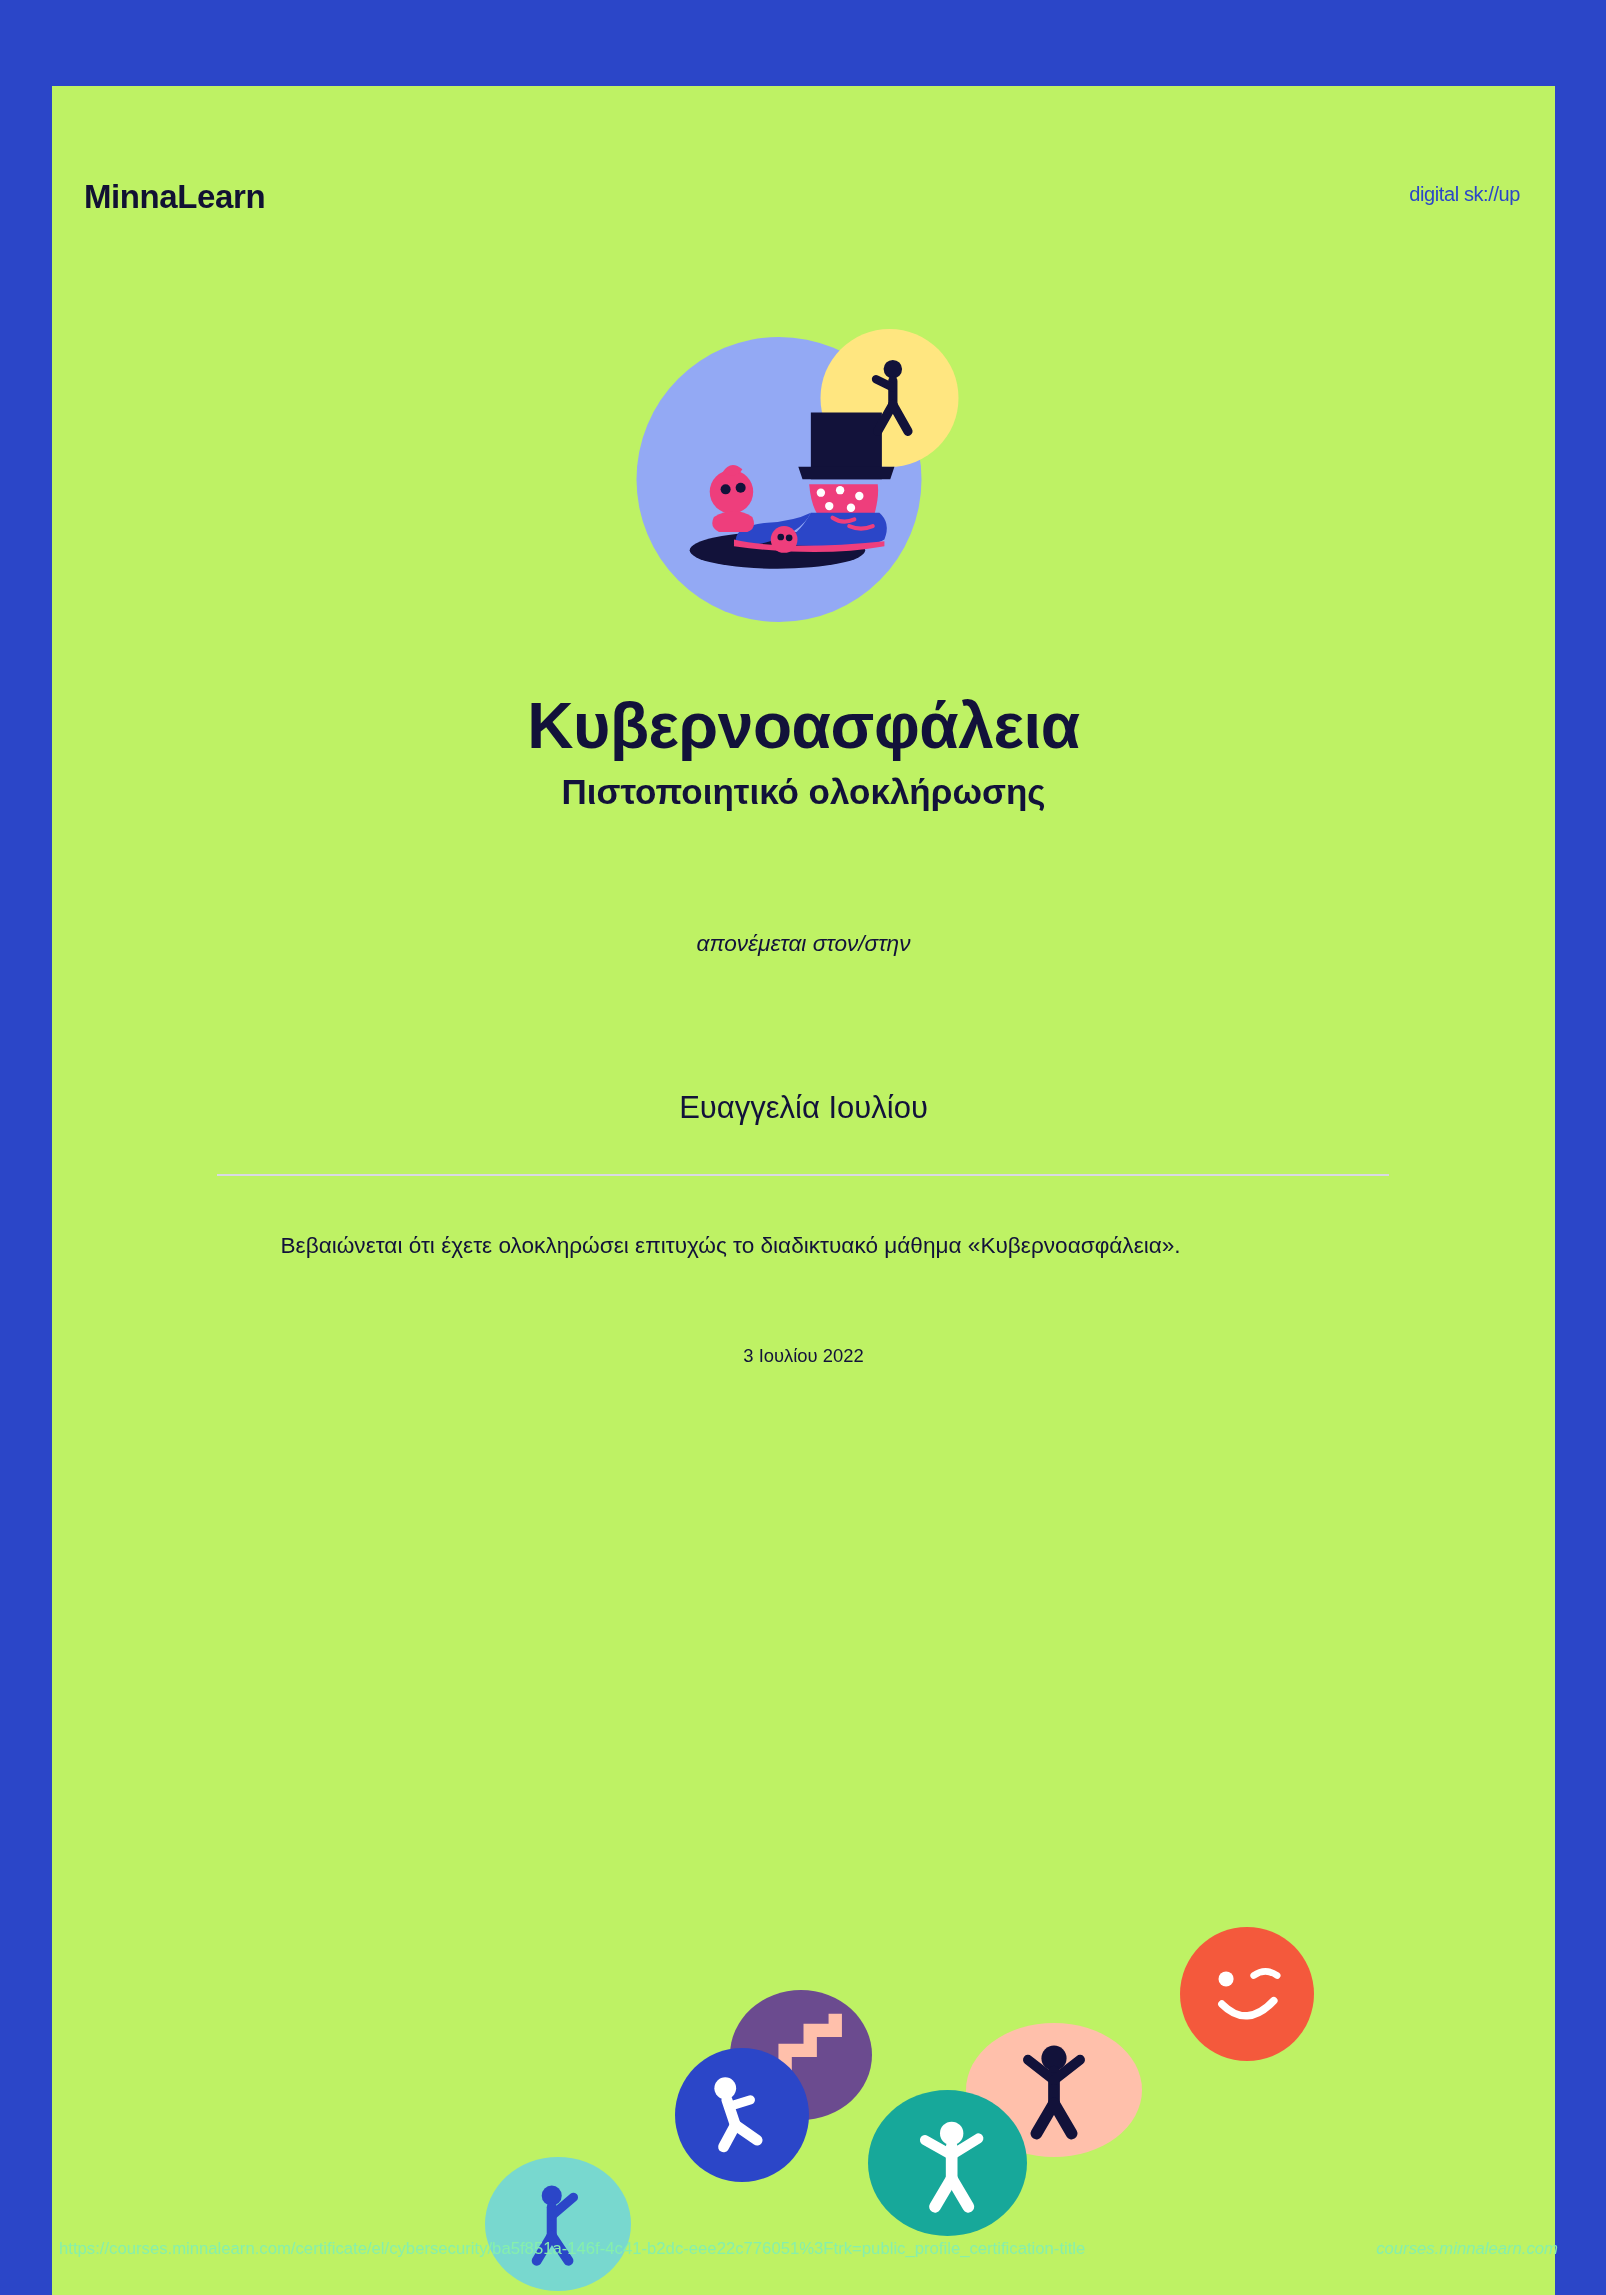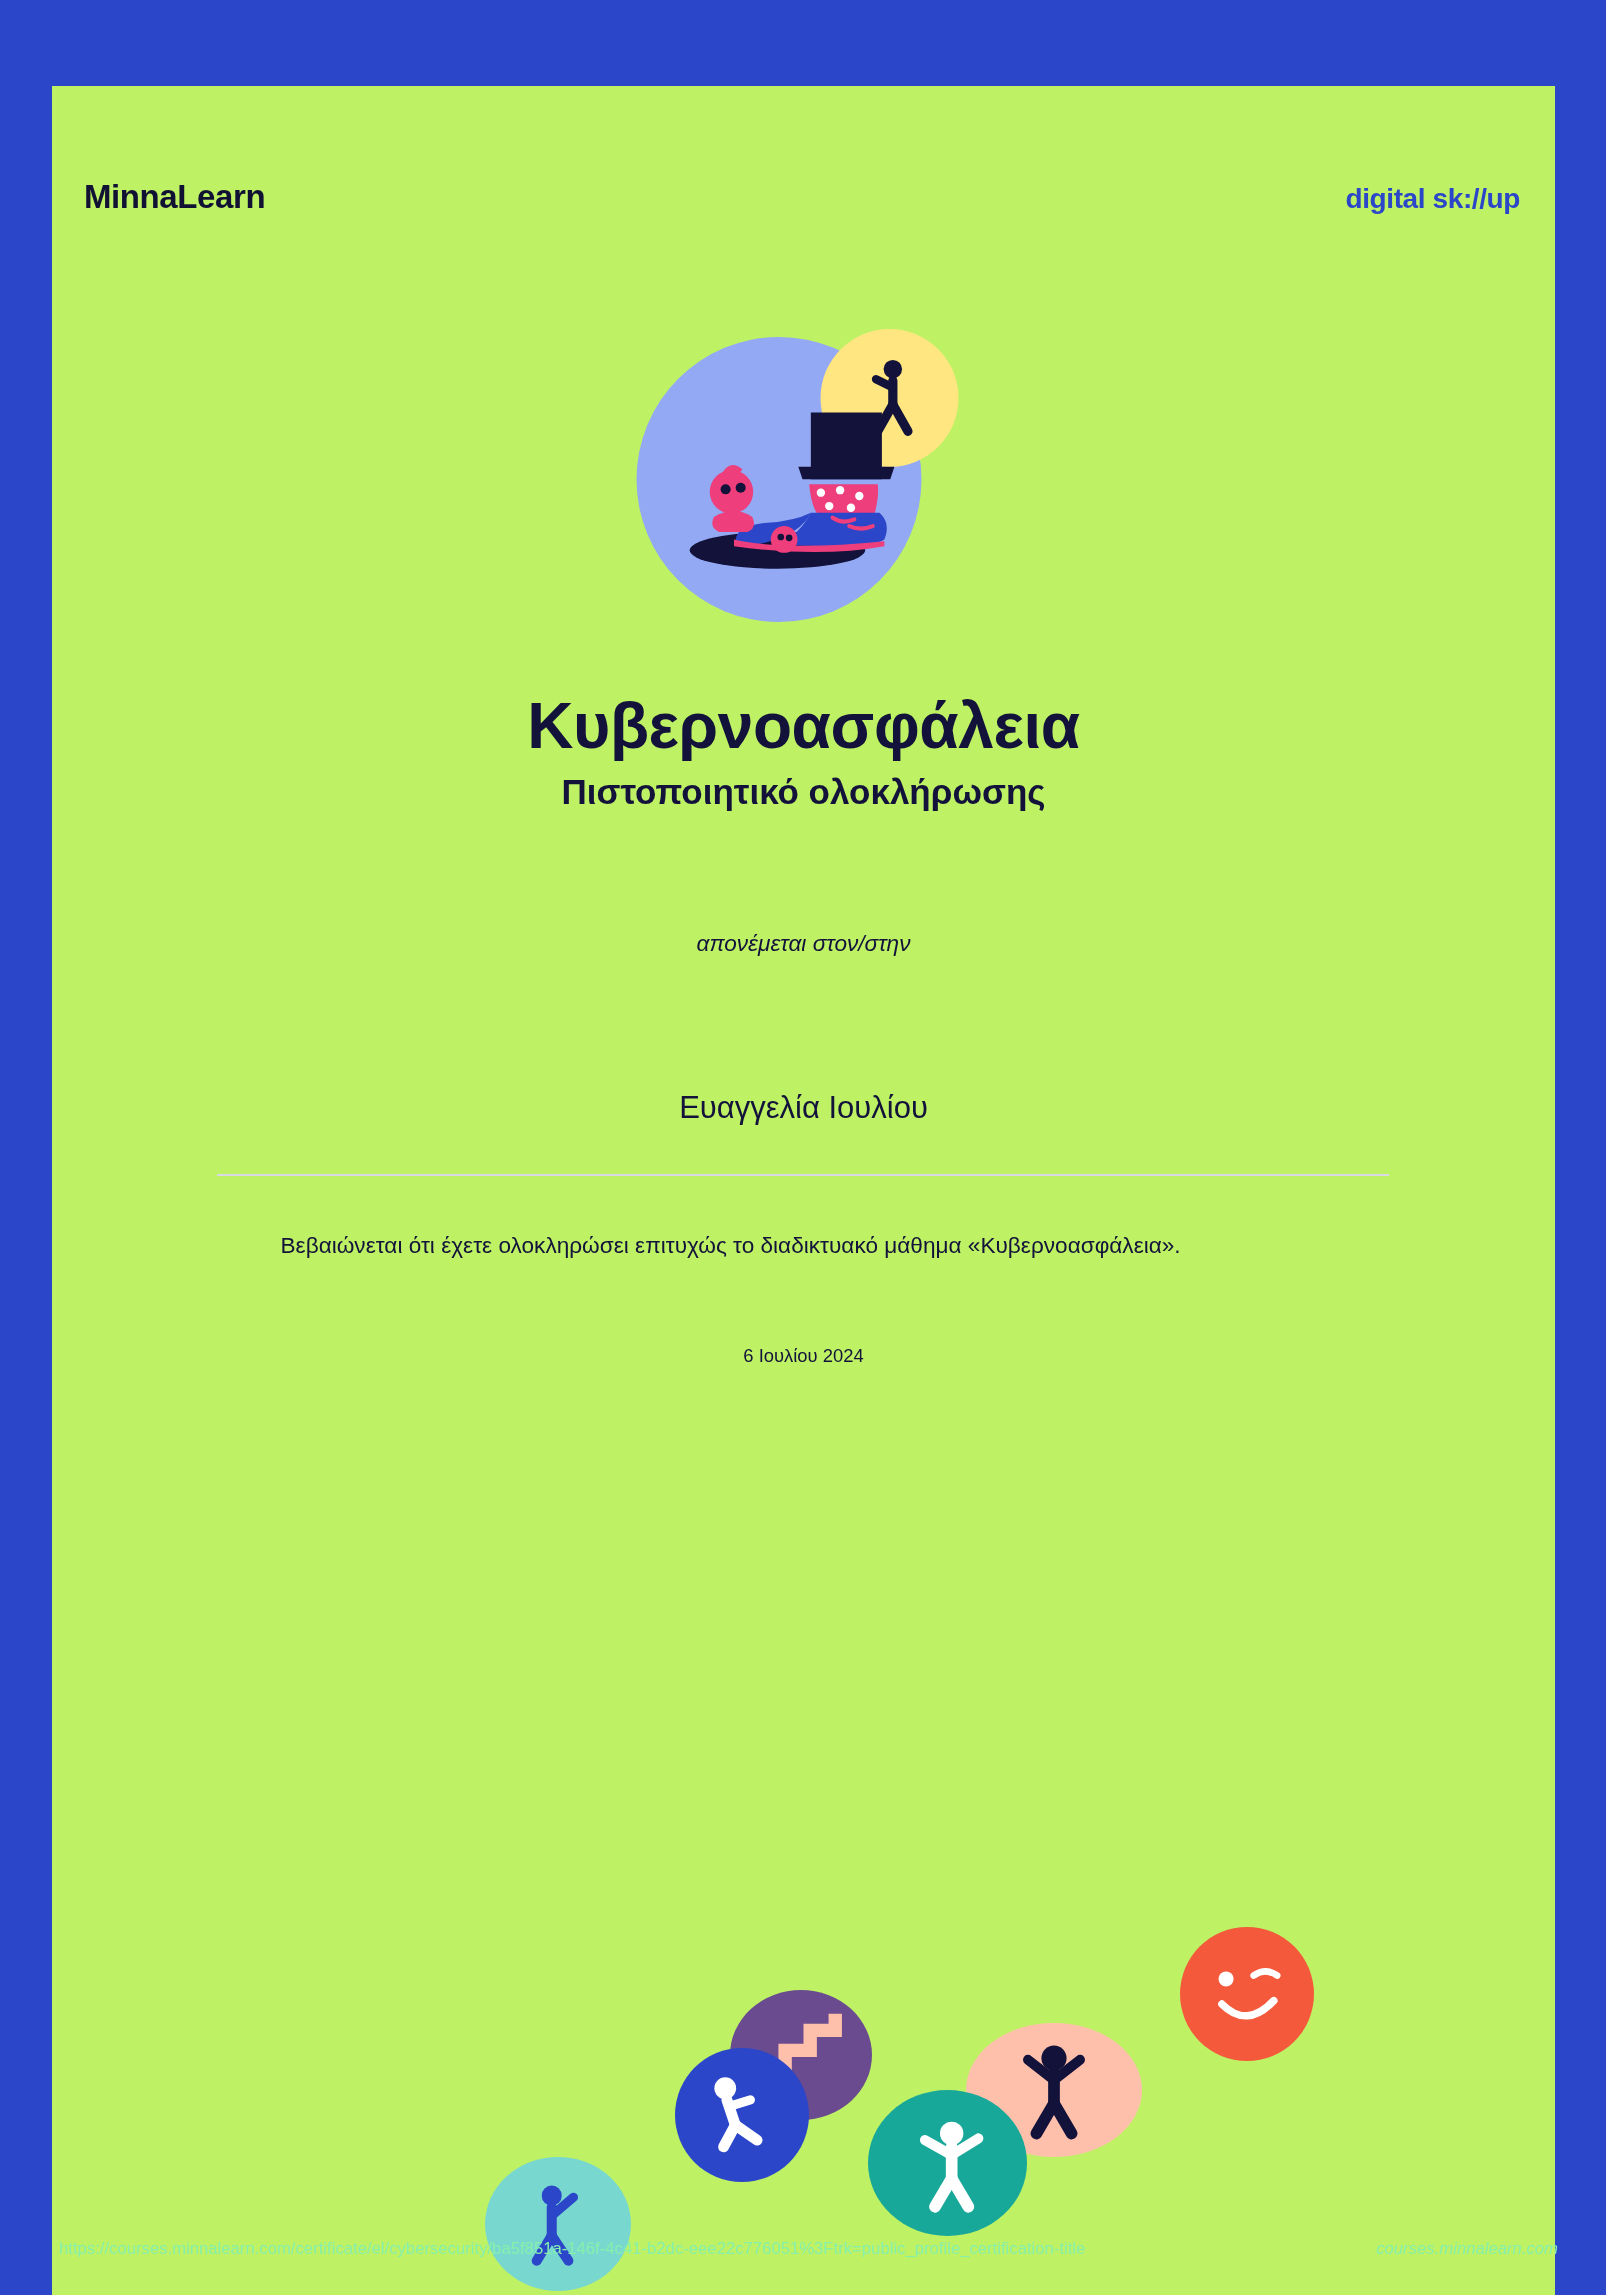--- a/index.html
+++ b/index.html
@@ -40,22 +40,22 @@
     font-size: 33px;
     font-weight: bold;
     color: #111133;
     letter-spacing: -0.4px;
     font-family: "Liberation Sans", sans-serif;
   }
   .brand-right {
     position: absolute;
     right: 35px;
     top: 5px;
-    font-size: 28px;
-    font-weight: bold;
+    font-size: 20px;
+    font-weight: normal;
     color: #2b46c8;
     letter-spacing: -0.4px;
     font-family: "Liberation Sans", sans-serif;
   }
 
   
   .hero {
     position: absolute;
     top: 243px;
     left: 50%;
@@ -270,21 +270,21 @@
       <path d="M36 40 L16 30" stroke="#12123a" stroke-width="10" stroke-linecap="round"></path>
     </svg>
   </div>
 
   <div class="title">Κυβερνοασφάλεια</div>
   <div class="subtitle">Πιστοποιητικό ολοκλήρωσης</div>
   <div class="awarded-to">απονέμεται  στον/στην</div>
   <div class="recipient">Ευαγγελία Ιουλίου</div>
   <div class="divider"></div>
   <div class="body-text">Βεβαιώνεται ότι έχετε ολοκληρώσει επιτυχώς το διαδικτυακό μάθημα «Κυβερνοασφάλεια».</div>
-  <div class="date">6 Ιουλίου 2024</div>
+  <div class="date">3 Ιουλίου 2022</div>
 
   <div class="blobs">
     <div class="blob blob-orange">
       <svg viewBox="0 0 160 160" width="134" height="134">
         <circle cx="55" cy="62" r="9" fill="#ffffff"></circle>
         <path d="M88 58 q14 -10 28 0" stroke="#ffffff" stroke-width="8" fill="none" stroke-linecap="round"></path>
         <path d="M50 92 q30 30 62 -4" stroke="#ffffff" stroke-width="9" fill="none" stroke-linecap="round"></path>
       </svg>
     </div>
 

